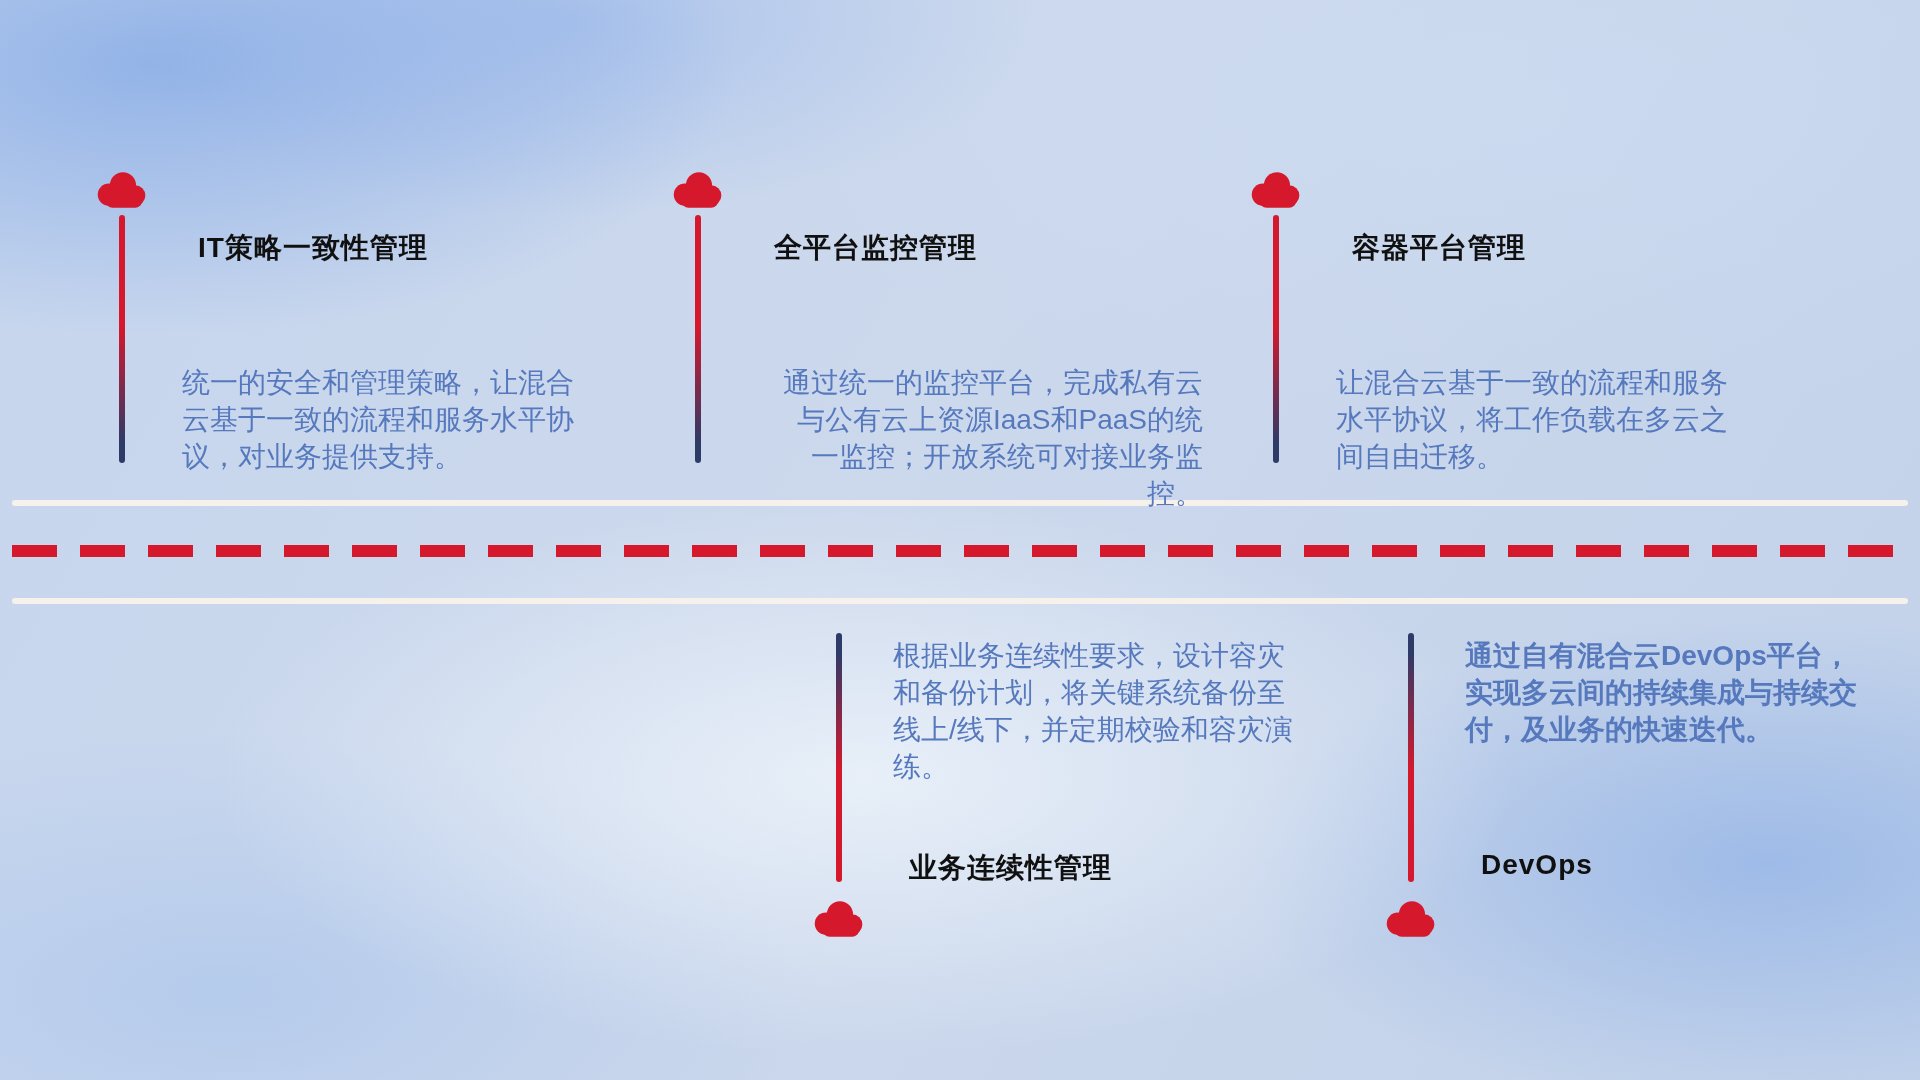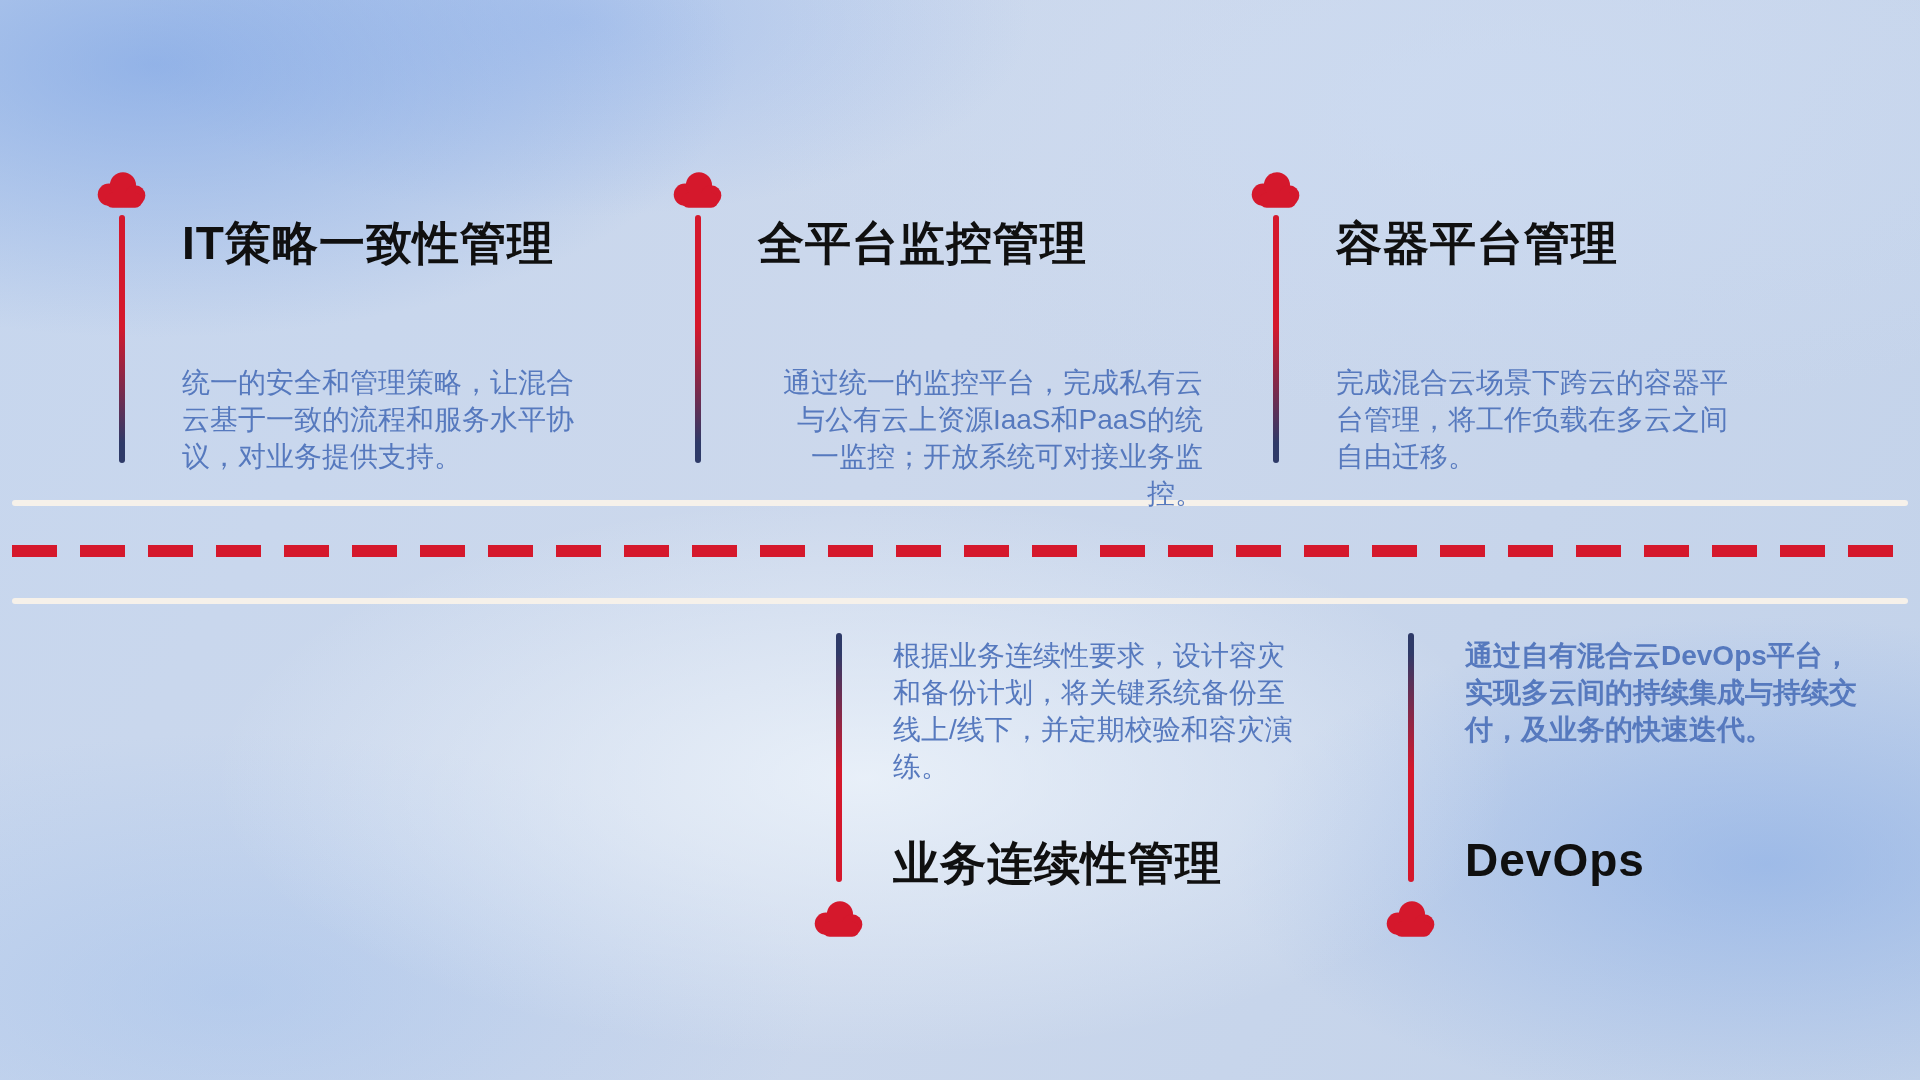--- a/index.html
+++ b/index.html
@@ -79,22 +79,22 @@
   .item-bottom .pole {
     top: 0; height: 249px;
     background: linear-gradient(180deg,
       var(--line-navy, #2e3a68) 8%,
       var(--accent-red, #d5182c) 55%,
       var(--accent-red, #d5182c) 100%);
   }
 
   .title {
     position: absolute;
-    margin: 0;
-    font-size: 46px;
+    margin: 16px;
+    font-size: 28px;
     font-weight: 700;
     letter-spacing: 1px;
     color: var(--title-text, #101010);
     white-space: nowrap;
   }
   .item-top .title    { left: 88px; top: 44px; }
   .item-bottom .title { left: 82px; top: 200px; }
 
   .desc {
     position: absolute;
@@ -154,21 +154,21 @@
     <span class="cloud">
       <svg viewBox="0 0 60 40" aria-hidden="true">
         <circle cx="16" cy="26" r="12"></circle>
           <circle cx="31" cy="16" r="14"></circle>
         <circle cx="44" cy="27" r="11"></circle>
           <rect x="12" y="24" width="40" height="16" rx="8"></rect>
       </svg>
     </span>
     <i class="pole"></i>
     <h2 class="title">容器平台管理</h2>
-    <p class="desc">完成混合云场景下跨云的容器平台管理，将工作负载在多云之间自由迁移。</p>
+    <p class="desc">让混合云基于一致的流程和服务水平协议，将工作负载在多云之间自由迁移。</p>
   </section>
 
 
   <section class="item item-bottom b2">
     <i class="pole"></i>
     <span class="cloud">
       <svg viewBox="0 0 60 40" aria-hidden="true">
         <circle cx="16" cy="26" r="12"></circle>
           <circle cx="31" cy="16" r="14"></circle>
         <circle cx="44" cy="27" r="11"></circle>

